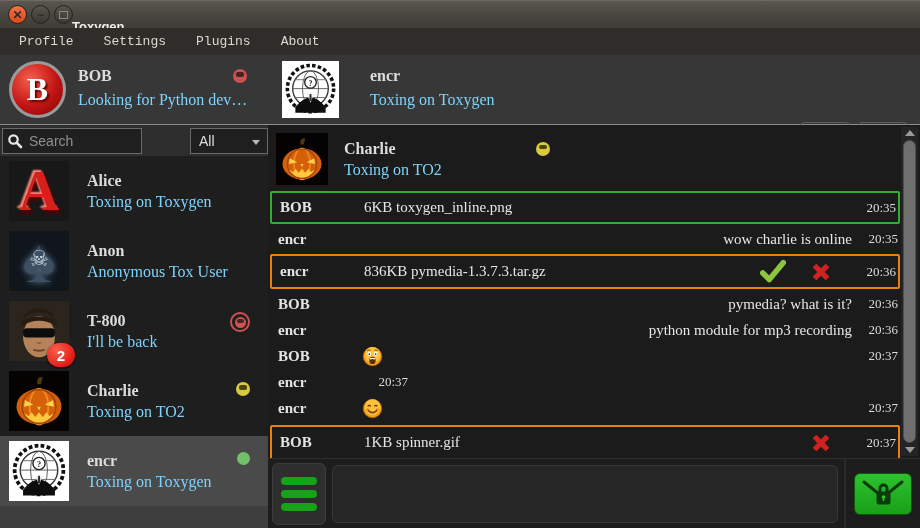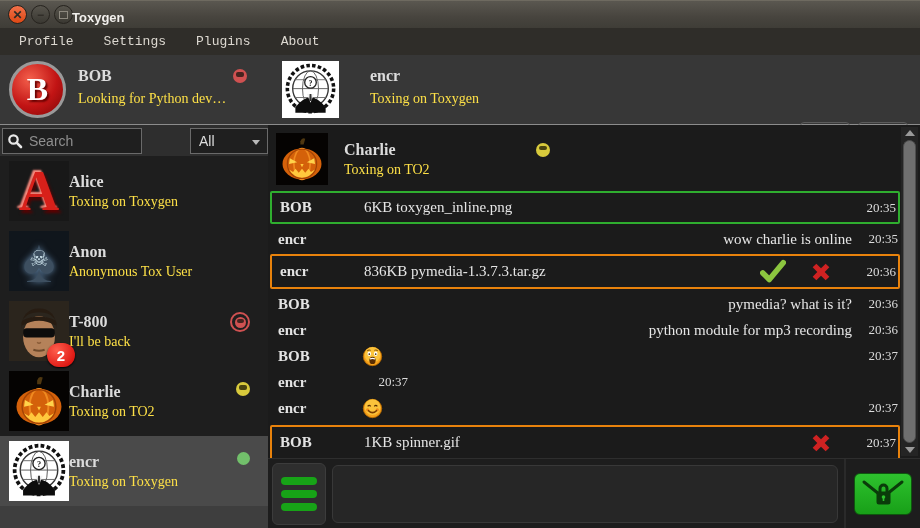--- a/index.html
+++ b/index.html
@@ -11,38 +11,38 @@
     background:linear-gradient(#5a5750,#47443e 60%,#3f3d37);
     border-top:1px solid #6e6a60;box-sizing:border-box;}
   .winbtns{position:absolute;left:8px;top:4px;display:flex;gap:4px;}
   .wbtn{width:19px;height:19px;border-radius:50%;position:relative;
     border:1px solid #26231e;box-sizing:border-box;
     background:linear-gradient(#57544c,#3a3832);}
   .wbtn.close{background:linear-gradient(#f2714a,#dd4814);}
   .wbtn span{position:absolute;inset:0;display:flex;align-items:center;justify-content:center;
     color:#2e2b26;font-size:12px;font-weight:bold;line-height:1;}
   .wbtn .sq{width:7px;height:6px;border:1.5px solid #8d897f;margin:auto;}
-  .title-text{position:absolute;left:72px;top:3px;line-height:28px;color:#f1efec;
+  .title-text{position:absolute;left:72px;top:12px;line-height:28px;color:#f1efec;
     font-size:13px;font-weight:bold;}
   
   .menubar{position:absolute;top:28px;left:0;right:0;height:27px;background:#2f2d29;
     display:flex;align-items:center;padding-left:4px;box-sizing:border-box;}
   .menu-item{color:#ddd9d1;font-size:13px;padding:4px 15px;cursor:default;font-family:Liberation Mono, monospace;}
   
   .header{position:absolute;top:55px;left:0;right:0;height:70px;background:#373737;
     border-bottom:1px solid #8c8c8c;box-sizing:border-box;}
   .avatar{position:absolute;overflow:hidden;}
   .av-bob{left:9px;top:6px;width:57px;height:57px;border-radius:50%;
     background:radial-gradient(circle at 35% 30%,#f4604c,#c21414 55%,#7d0606);
     border:3px solid #9a9a9a;box-sizing:border-box;
     display:flex;align-items:center;justify-content:center;}
   .av-bob b{color:#fff;font-family:"Liberation Serif",serif;font-size:32px;
     text-shadow:2px 2px 2px #600;}
   .name{font-family:"Liberation Serif",serif;font-weight:bold;color:#dcdcdc;font-size:16px;}
-  .statusmsg{font-family:"Liberation Serif",serif;color:#fde047;font-size:14px;}
+  .statusmsg{font-family:"Liberation Serif",serif;color:#7dd3fc;font-size:16px;}
   .hdr-self-name{position:absolute;left:78px;top:12px;}
   .hdr-self-status{position:absolute;left:78px;top:36px;}
   .hdr-peer-av{left:282px;top:6px;width:57px;height:57px;background:#fff;}
   .hdr-peer-name{position:absolute;left:370px;top:12px;}
   .hdr-peer-status{position:absolute;left:370px;top:36px;}
   
   .st{display:inline-block;position:relative;}
   .st-busy{width:14px;height:14px;border-radius:50%;background:#cf5151;}
   .st-busy::after{content:"";position:absolute;left:3px;top:3px;width:8px;height:4.5px;
     border-radius:2px;background:#45231f;}
@@ -74,21 +74,21 @@
     border:1px solid #6a6a6a;box-sizing:border-box;display:flex;align-items:center;
     color:#ddd;font-size:14px;padding-left:8px;}
   .caret{position:absolute;right:7px;top:11px;width:0;height:0;
     border-left:4px solid transparent;border-right:4px solid transparent;
     border-top:5px solid #b9b9b9;}
   .contact-list{position:absolute;top:31px;left:0;right:0;height:350px;background:#1e1e1e;}
   .contact{height:70px;display:flex;align-items:center;position:relative;}
   .contact.selected{background:#4a4a4a;}
   .c-av{width:60px;height:60px;margin-left:9px;flex:0 0 auto;position:relative;
     display:flex;align-items:center;justify-content:center;overflow:visible;}
-  .c-info{margin-left:0;display:flex;flex-direction:column;gap:3px;}
+  .c-info{margin-left:18px;display:flex;flex-direction:column;gap:3px;}
   .c-staticon{position:absolute;right:18px;top:16px;}
   .badge{position:absolute;left:38px;top:42px;min-width:20px;height:24px;padding:0 4px;
     border-radius:12px;background:radial-gradient(circle at 35% 30%,#ff5f4d,#d40000);
     color:#fff;font-weight:bold;font-size:15px;display:flex;align-items:center;
     justify-content:center;box-shadow:0 1px 2px #000;}
   .av-box{width:60px;height:60px;display:flex;align-items:center;justify-content:center;overflow:hidden;}
   .av-alice{background:#181818;}
   .av-alice b{font-family:"Liberation Serif",serif;font-size:56px;color:#d8201a;
     text-shadow:-2px -2px 2px #ff8d80,2px 3px 3px #5c0000;line-height:1;}
   .av-spade{background:#10161c;position:relative;}

